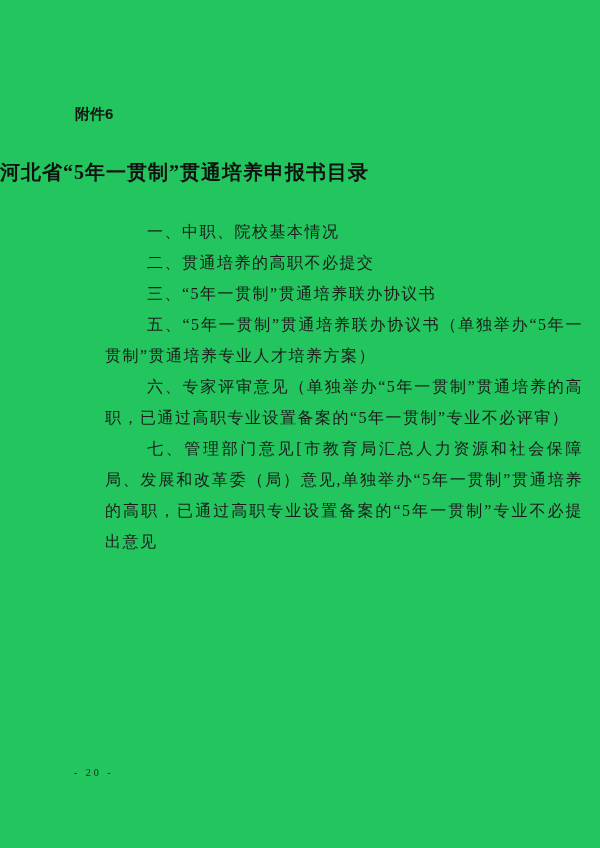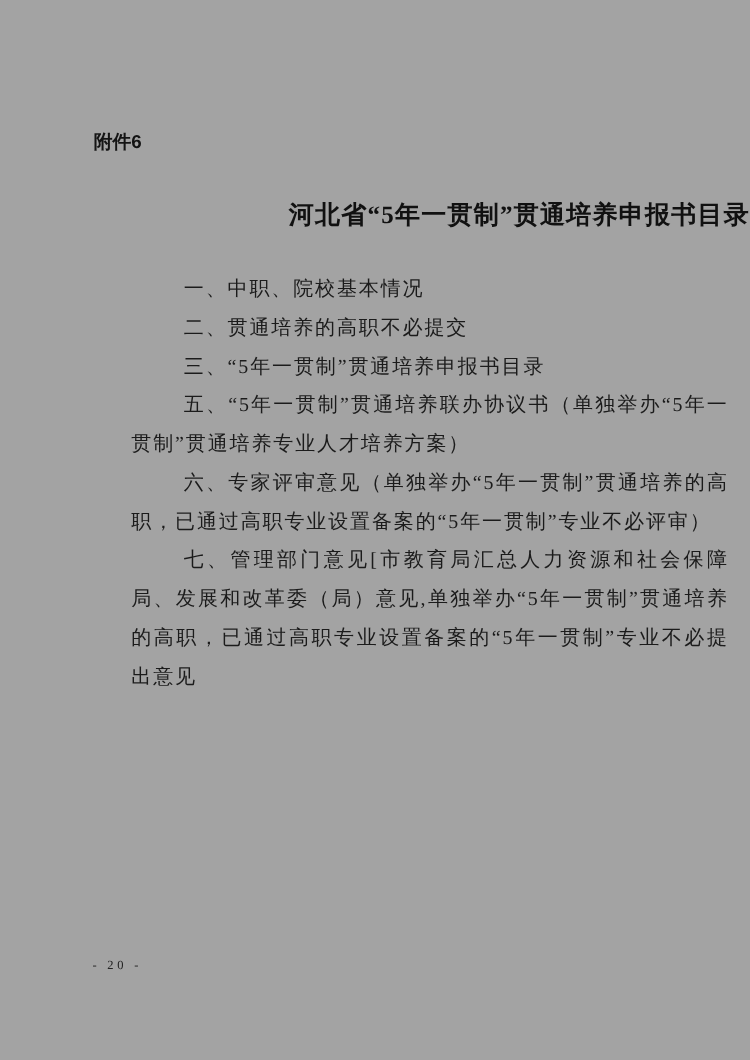--- a/index.html
+++ b/index.html
@@ -5,42 +5,42 @@
   * { box-sizing: border-box; }
   html, body {
     margin: 0;
     padding: 0;
     background: #ffffff;
   }
   .page {
     position: relative;
     width: 600px;
     height: 848px;
-    background: #a3a3a3;
+    background: #22c55e;
     color: #1b1b1b;
     overflow: hidden;
     font-family: "Liberation Serif", "DejaVu Serif", serif;
   }
   .attachment-label {
     position: absolute;
     left: 75px;
     top: 103px;
     font-family: "Liberation Sans", "DejaVu Sans", sans-serif;
     font-weight: 700;
     font-size: 15px;
     line-height: 22px;
     color: #141414;
   }
   .doc-title {
     position: absolute;
     left: 0;
     right: 0;
     top: 158px;
     margin: 0;
-    text-align: right;
+    text-align: left;
     font-family: "Liberation Serif", "DejaVu Serif", serif;
     font-weight: 700;
     font-size: 20px;
     line-height: 28px;
     letter-spacing: 1px;
     color: #111111;
   }
   .toc-body {
     position: absolute;
     left: 62px;
@@ -72,21 +72,21 @@
 
 <div class="page">
 
   <div class="attachment-label">附件6</div>
 
   <h1 class="doc-title">河北省“5年一贯制”贯通培养申报书目录</h1>
 
   <div class="toc-body">
     <p>一、中职、院校基本情况</p>
     <p>二、贯通培养的高职不必提交</p>
-    <p>三、“5年一贯制”贯通培养申报书目录</p>
+    <p>三、“5年一贯制”贯通培养联办协议书</p>
     <p>五、“5年一贯制”贯通培养联办协议书（单独举办“5年一贯制”贯通培养专业人才培养方案）</p>
     <p>六、专家评审意见（单独举办“5年一贯制”贯通培养的高职，已通过高职专业设置备案的“5年一贯制”专业不必评审）</p>
     <p>七、管理部门意见[市教育局汇总人力资源和社会保障局、发展和改革委（局）意见,单独举办“5年一贯制”贯通培养的高职，已通过高职专业设置备案的“5年一贯制”专业不必提出意见</p>
   </div>
 
   <div class="page-number">- 20 -</div>
 
 </div>
 
 </body></html>

